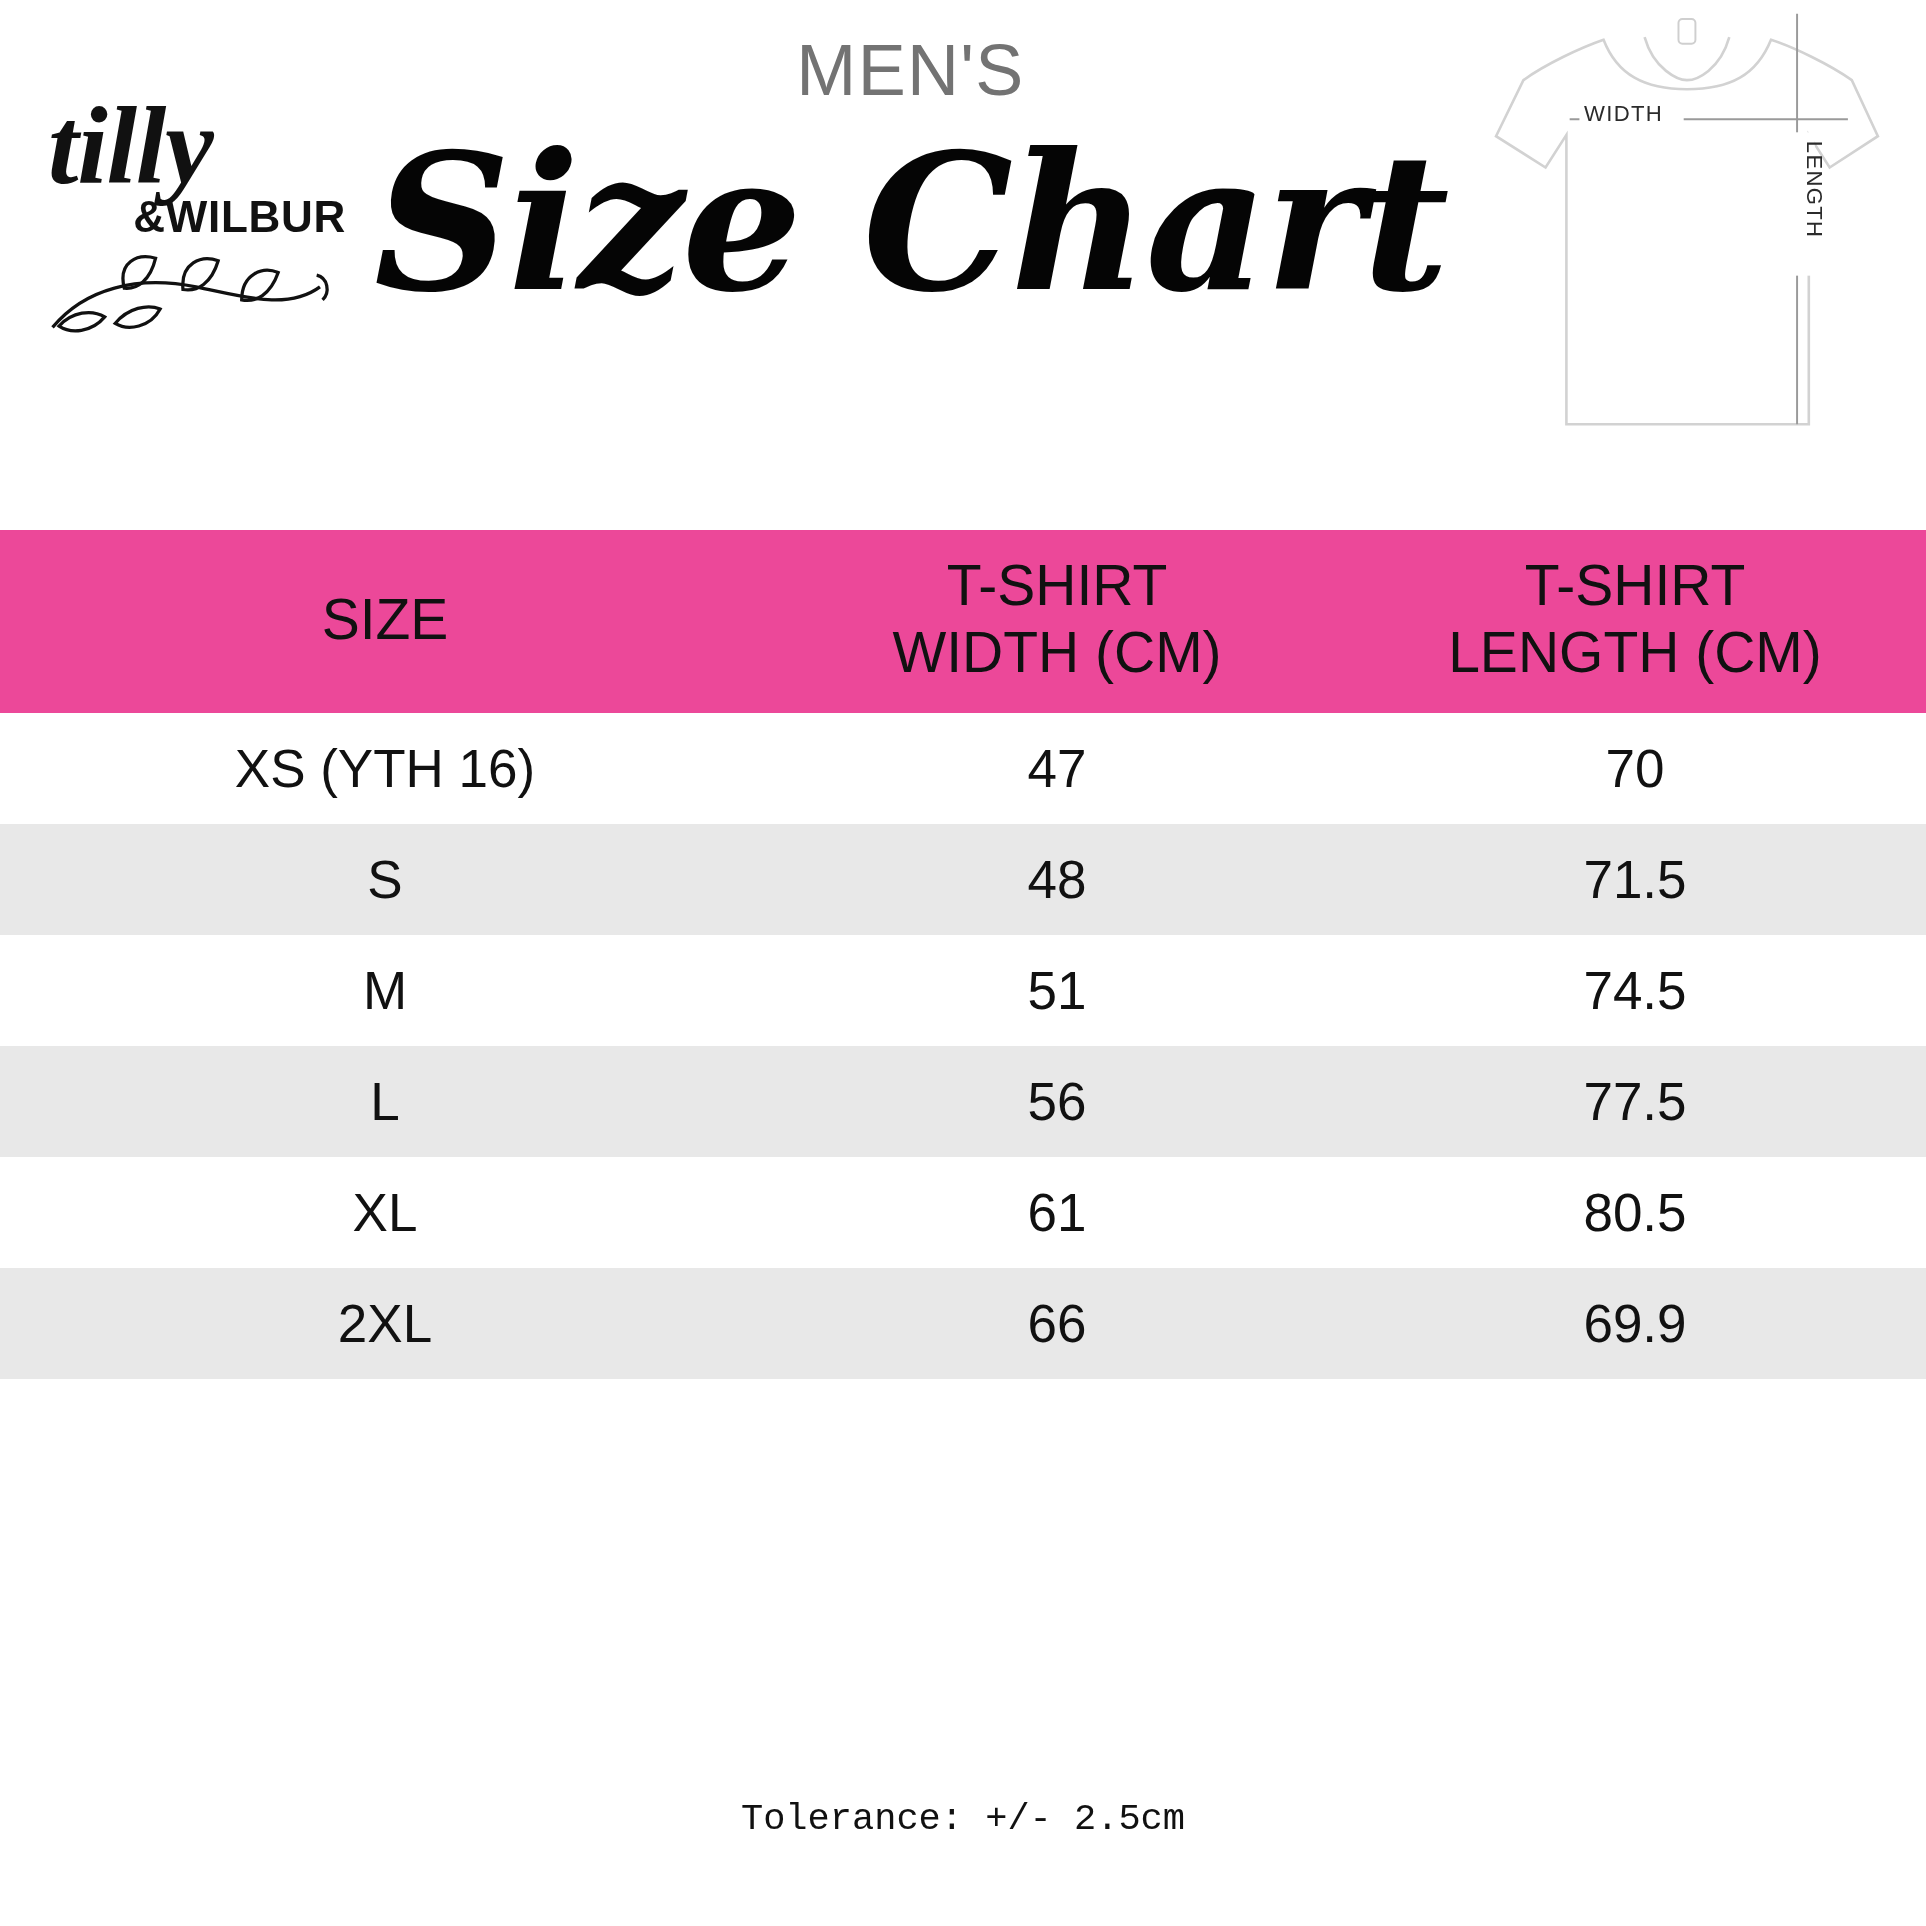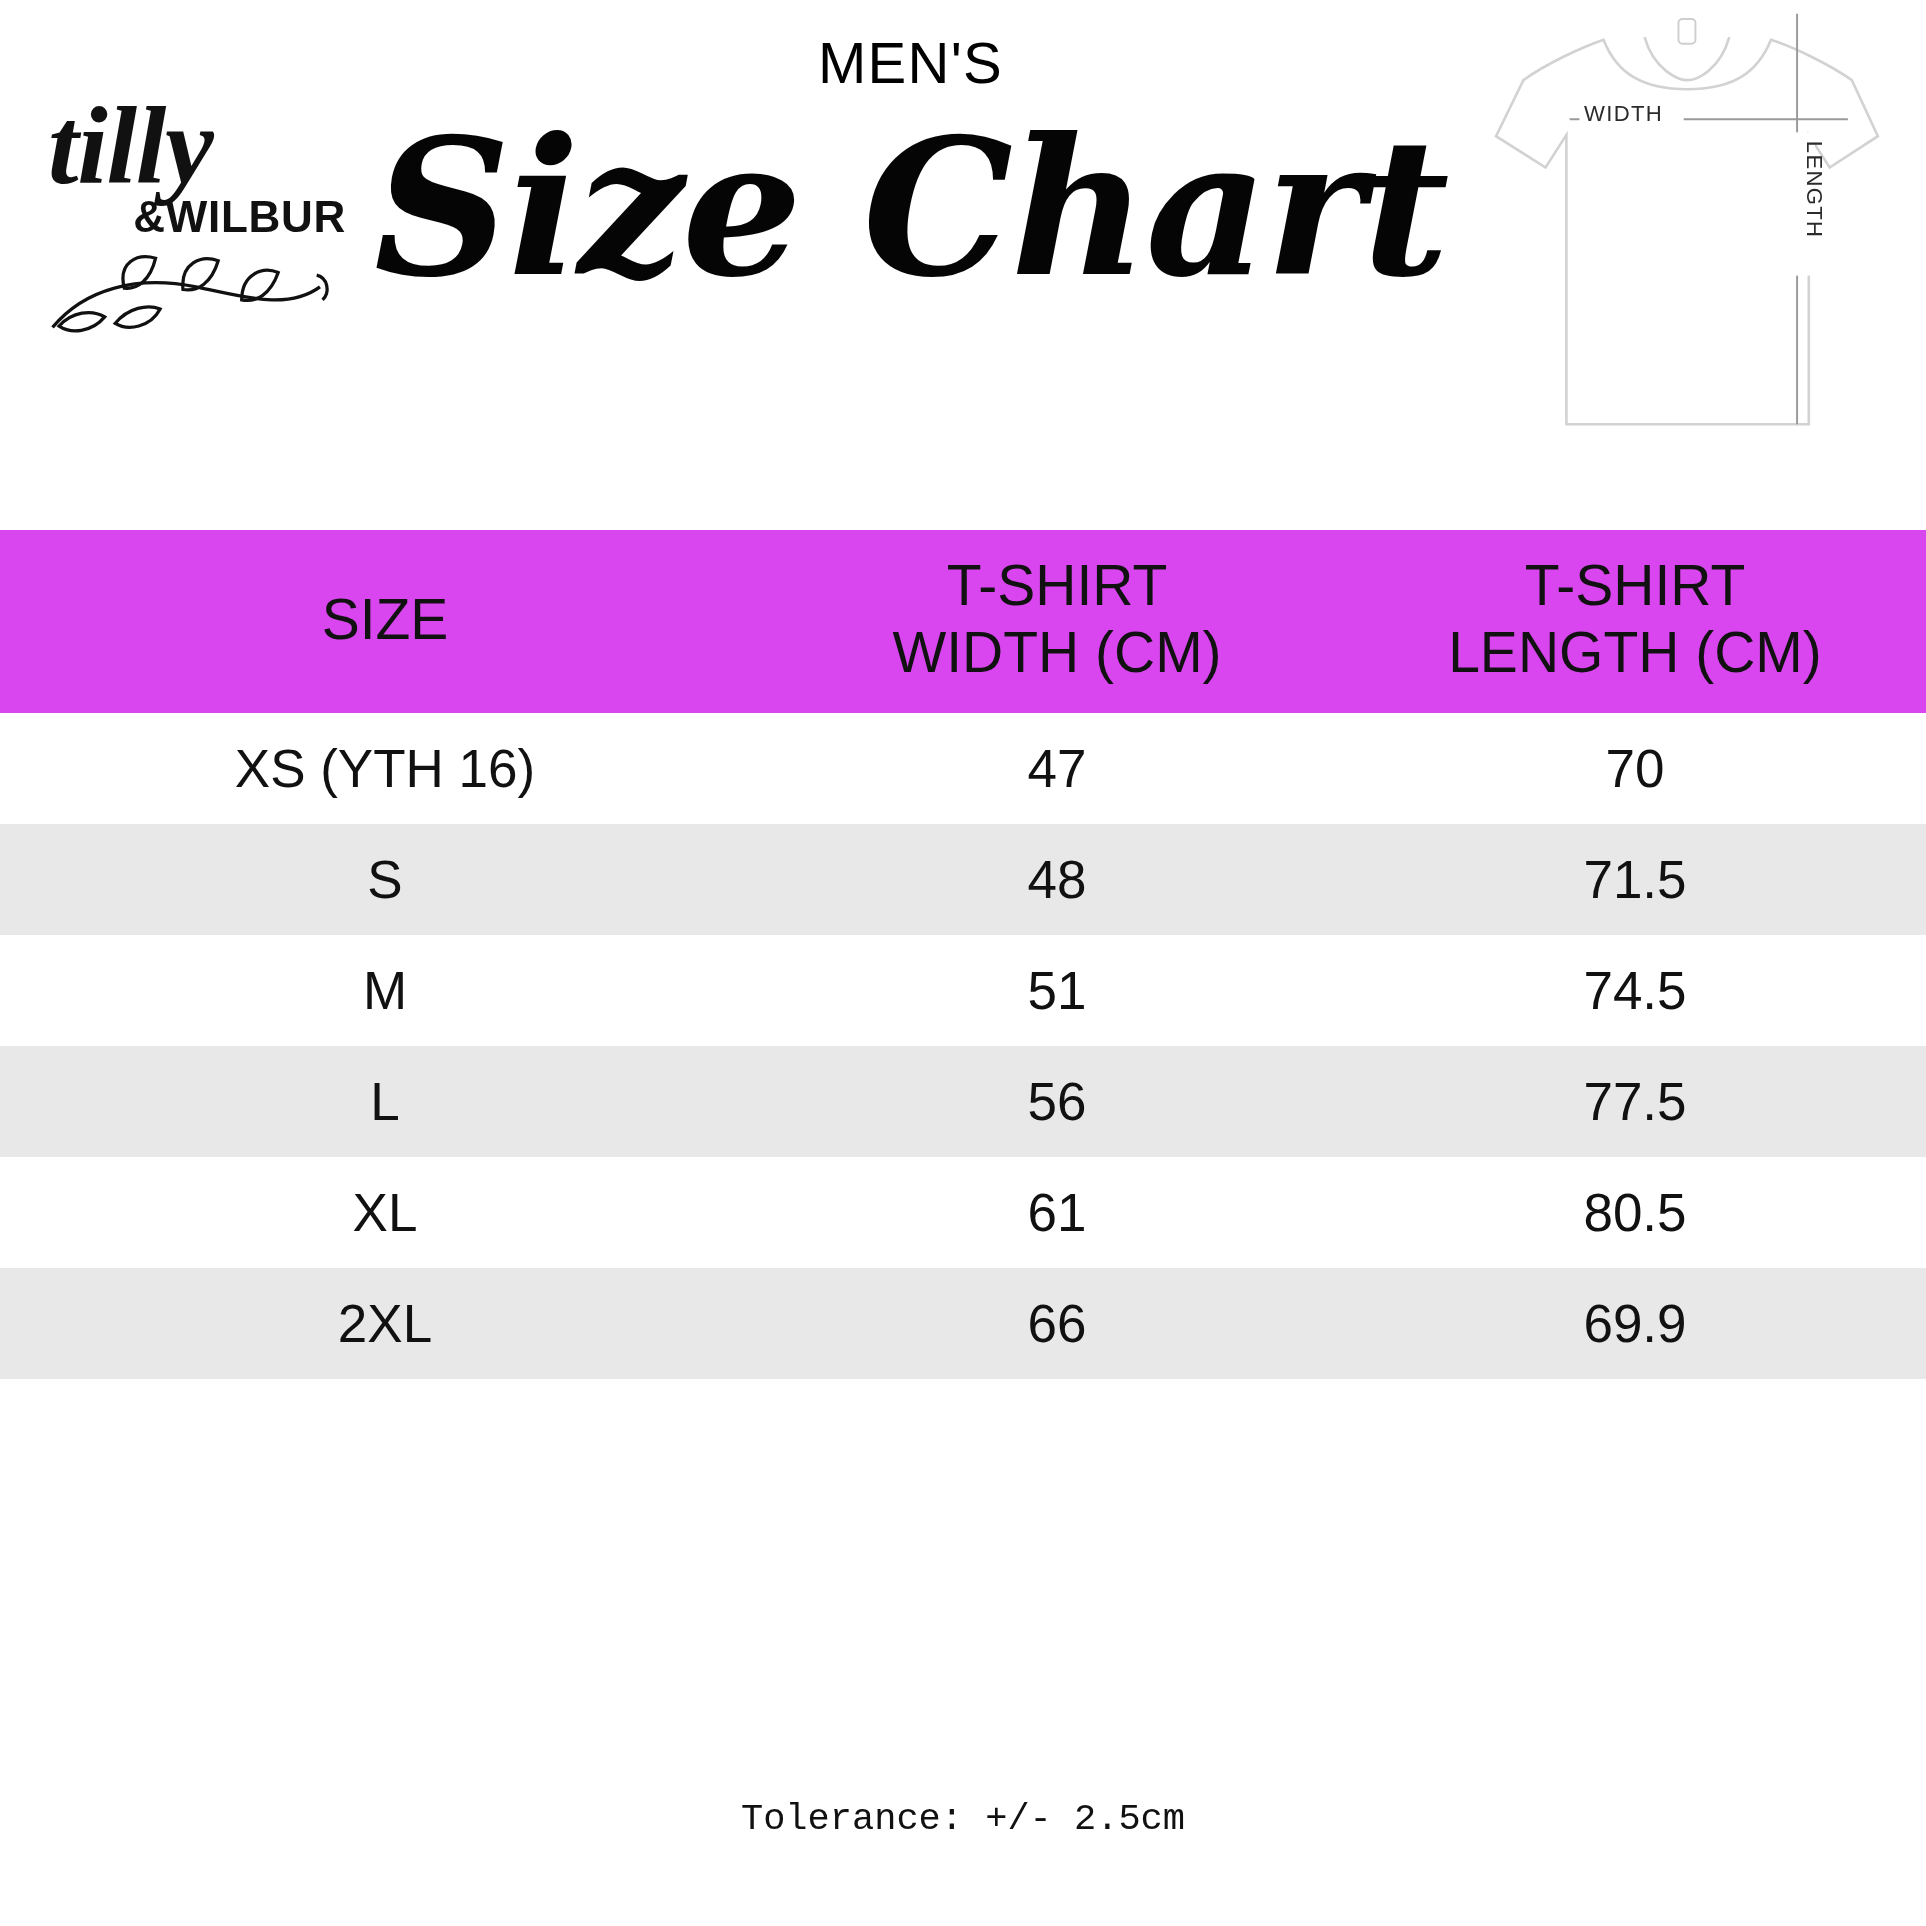--- a/index.html
+++ b/index.html
@@ -56,23 +56,23 @@
 
   .title-block {
     position: absolute;
     left: 365px;
     right: 470px;
     top: 33px;
     text-align: center;
   }
   .title-top {
     font-family: "Liberation Sans", sans-serif;
-    font-size: 58px;
+    font-size: 72px;
     letter-spacing: 1.3px;
-    color: #000000;
+    color: #737373;
     line-height: 1.05;
   }
   .title-main {
     font-family: "DejaVu Serif", serif;
     font-style: italic;
     font-weight: 700;
     font-size: 189px;
     line-height: 1.15;
     letter-spacing: -2.6px;
     color: #050505;
@@ -103,21 +103,21 @@
     font-family: "Liberation Sans", sans-serif;
     color: #111;
   }
   .size-table th {
     font-size: 57px;
     font-weight: 400;
     line-height: 1.18;
     padding: 22px 6.5px 26px 6.5px;
   }
   .size-table thead tr {
-    background: #d946ef;
+    background: #ec4899;
   }
   .size-table td {
     font-size: 53px;
     font-weight: 400;
     height: 111px;
     padding: 0;
   }
   .size-table tbody tr:nth-child(odd) {
     background: #ffffff;
   }

